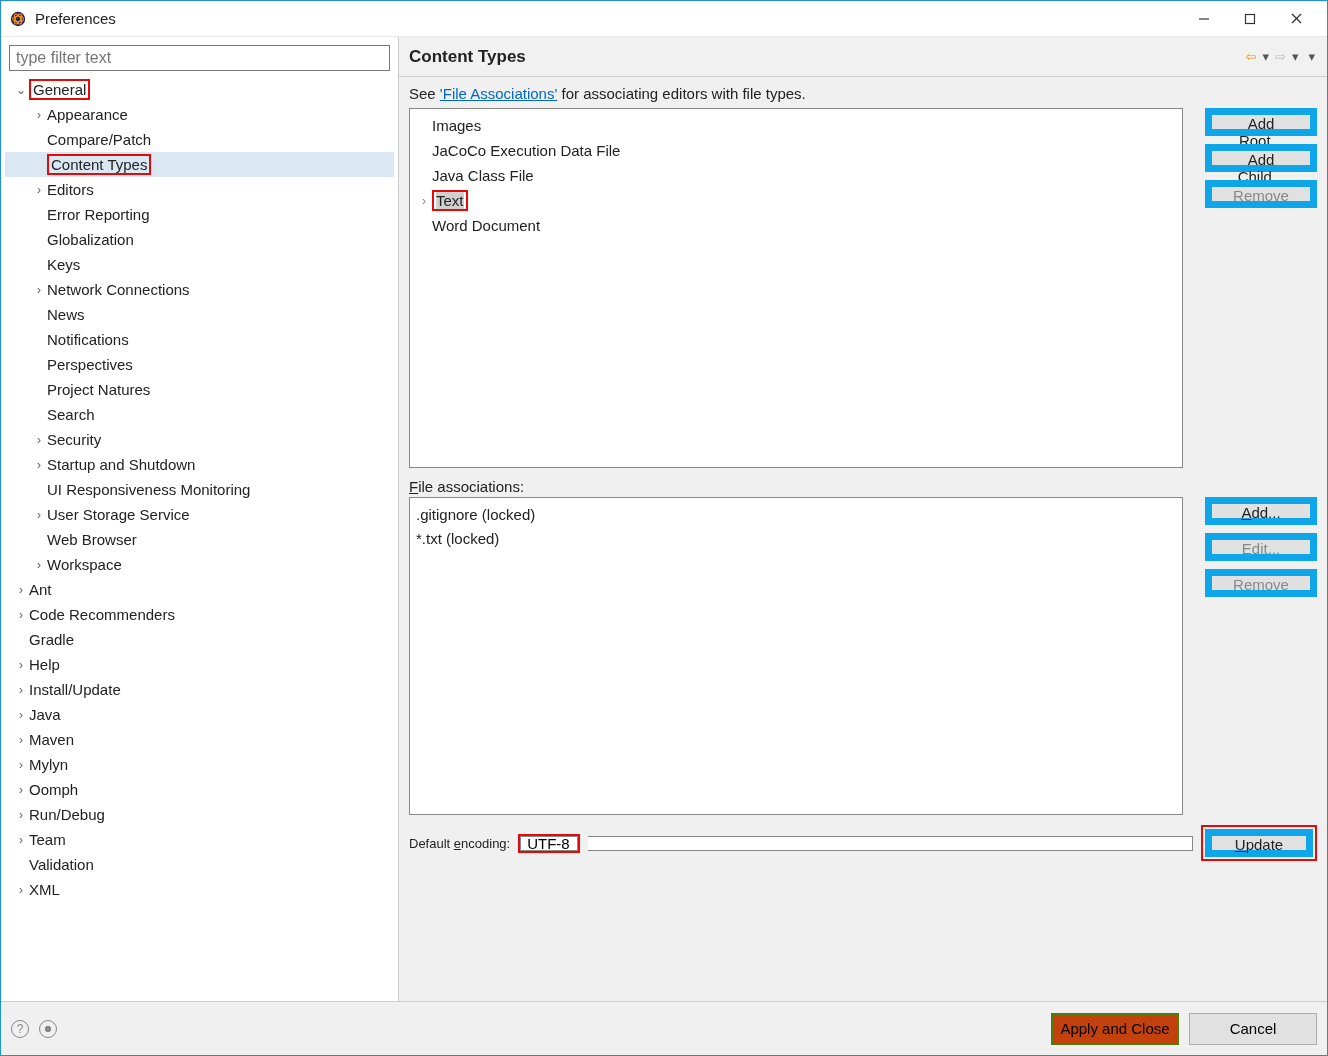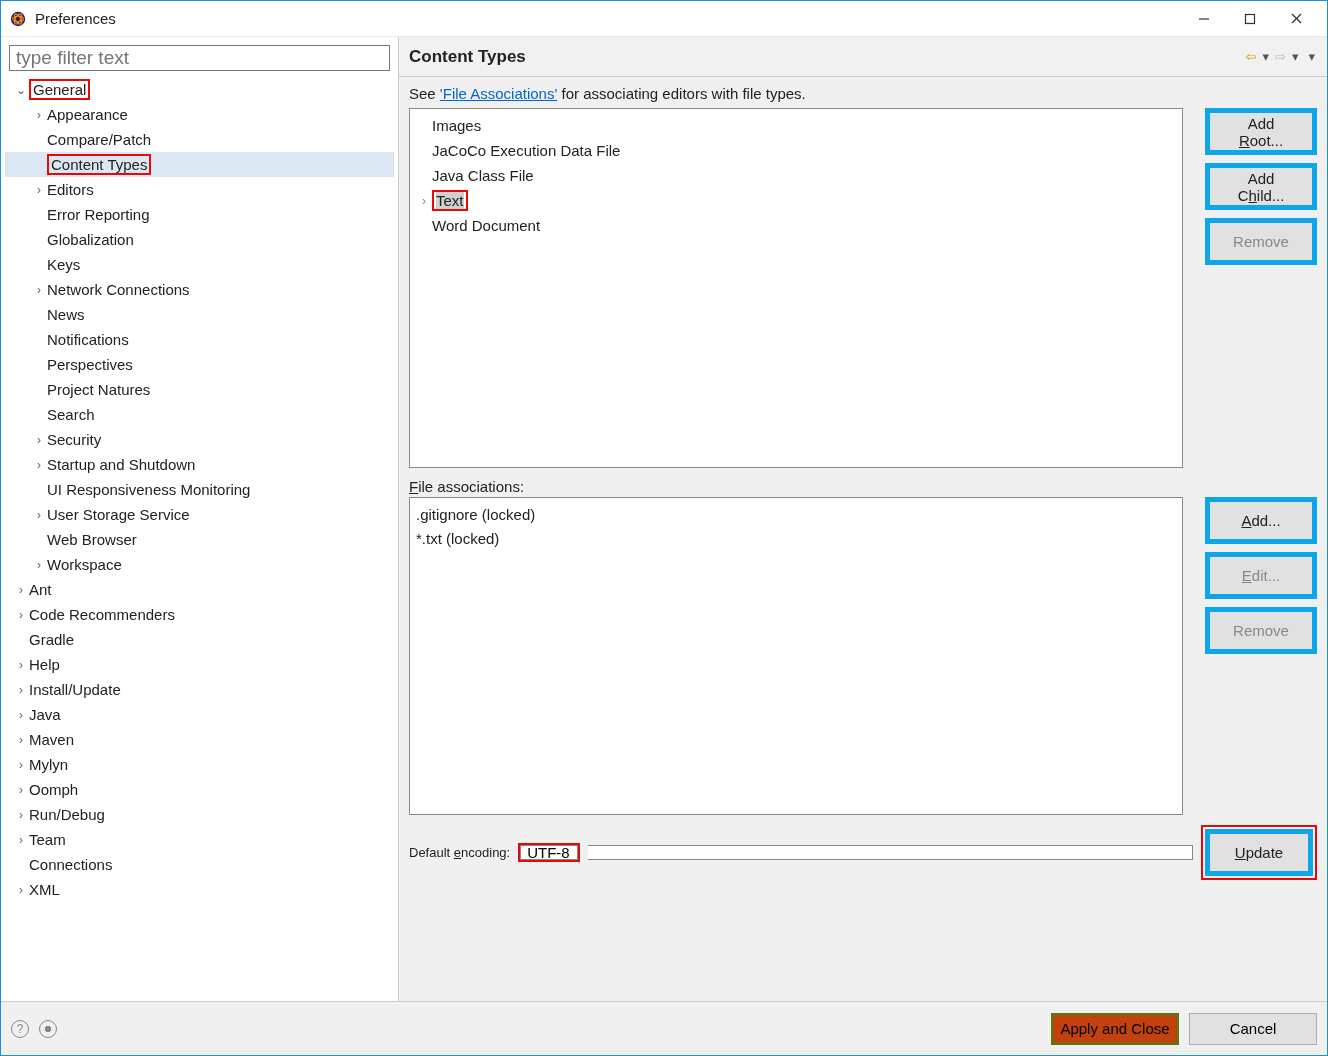--- a/index.html
+++ b/index.html
@@ -5,40 +5,40 @@
 * { box-sizing: border-box; margin: 0; padding: 0; }
 body { font-family: "Segoe UI", Tahoma, sans-serif; font-size: 14px; color: #222; background: #fff; width: 1328px; height: 1056px; overflow: hidden; border: 1px solid #1e90d6; }
 .titlebar { height: 36px; display: flex; align-items: center; padding: 0 8px; border-bottom: 1px solid #e8e8e8; }
 .titlebar .logo { width: 18px; height: 18px; margin-right: 8px; }
 .titlebar .title { font-size: 15px; flex: 1; }
 .titlebar .winctl { display: flex; gap: 0; }
 .titlebar .winbtn { width: 46px; height: 30px; display: flex; align-items: center; justify-content: center; color: #555; }
 .main { display: flex; height: calc(100% - 36px - 54px); }
 .left { width: 398px; border-right: 1px solid #ccc; display: flex; flex-direction: column; padding: 6px 4px; }
 .filter { margin: 2px 4px 4px 4px; }
-.filter input { width: 100%; height: 26px; padding: 2px 6px; font-size: 19px; color: #888; border: 1px solid #777; background: #fff; font-family: inherit; }
+.filter input { width: 100%; height: 26px; padding: 2px 6px; font-size: 16px; color: #888; border: 1px solid #777; background: #fff; font-family: inherit; }
 .tree { overflow: auto; flex: 1; padding-top: 2px; }
 .tree-item { display: flex; align-items: center; height: 25px; padding-right: 6px; cursor: default; white-space: nowrap; font-size: 15px; }
 .tree-item .tw { width: 16px; text-align: center; color: #666; font-size: 12px; display: inline-block; }
 .tree-item.selected { background: #dbe8f4; }
 .hlbox { border: 2px solid #e70808; padding: 0 2px; display: inline-block; }
 .right { flex: 1; display: flex; flex-direction: column; background: #f0f0f0; }
 .rheader { display: flex; align-items: center; height: 40px; padding: 0 10px; border-bottom: 1px solid #ccc; background: #f1f1f1; }
 .rheader .rtitle { font-weight: bold; font-size: 17px; flex: 1; }
 .rheader .navicons { display: flex; gap: 2px; align-items: center; }
 .navicons span { font-size: 13px; padding: 0 2px; }
 .rbody { flex: 1; padding: 8px 10px; display: flex; flex-direction: column; overflow: hidden; }
 .desc { font-size: 15px; margin-bottom: 6px; }
 .desc a { color: #0066cc; text-decoration: underline; }
 .seclabel { font-size: 15px; margin-top: 4px; margin-bottom: 2px; }
 .seclabel .mn { text-decoration: underline; }
 .row2 { display: flex; gap: 22px; }
 .listbox { flex: 1; background: #fff; border: 1px solid #888; padding: 4px 6px; font-size: 15px; overflow: auto; }
 .btncol { width: 112px; display: flex; flex-direction: column; gap: 8px; }
-button.side { height: 47px; background: #e1e1e1; border: 5px solid #0ea5e9; font-family: inherit; font-size: 15px; padding: 0 14px; cursor: default; color: #222; }
+button.side { height: 28px; background: #e1e1e1; border: 7px solid #0ea5e9; font-family: inherit; font-size: 15px; padding: 0 14px; cursor: default; color: #222; }
 button.side .mn { text-decoration: underline; }
 button.side:disabled { color: #888; }
 .ctlist .litem { height: 25px; display: flex; align-items: center; }
 .ctlist .tw { width: 16px; text-align: center; color: #888; font-size: 12px; }
 .falist .fa { height: 24px; display: flex; align-items: center; }
 .encrow { display: flex; align-items: center; gap: 8px; margin-top: 10px; }
 .encrow label { font-size: 13px; }
 .encrow input { flex: 1; height: 15px; border: 1px solid #888; padding: 2px 6px; font-size: 15px; font-family: inherit; }
 .footer { height: 54px; border-top: 1px solid #ccc; display: flex; align-items: center; padding: 0 10px; background: #f0f0f0; }
 .footer .ficons { display: flex; gap: 10px; flex: 1; color: #888; }
@@ -202,21 +202,21 @@
         <div class="tree-item" style="padding-left: 8px;">
           <span class="tw">›</span>
           <span>Run/Debug</span>
         </div>
         <div class="tree-item" style="padding-left: 8px;">
           <span class="tw">›</span>
           <span>Team</span>
         </div>
         <div class="tree-item" style="padding-left: 8px;">
           <span class="tw"></span>
-          <span>Connections</span>
+          <span>Validation</span>
         </div>
         <div class="tree-item" style="padding-left: 8px;">
           <span class="tw">›</span>
           <span>XML</span>
         </div>
       </div>
   </div>
   <div class="right">
     <div class="rheader">
       <div class="rtitle">Content Types</div>

